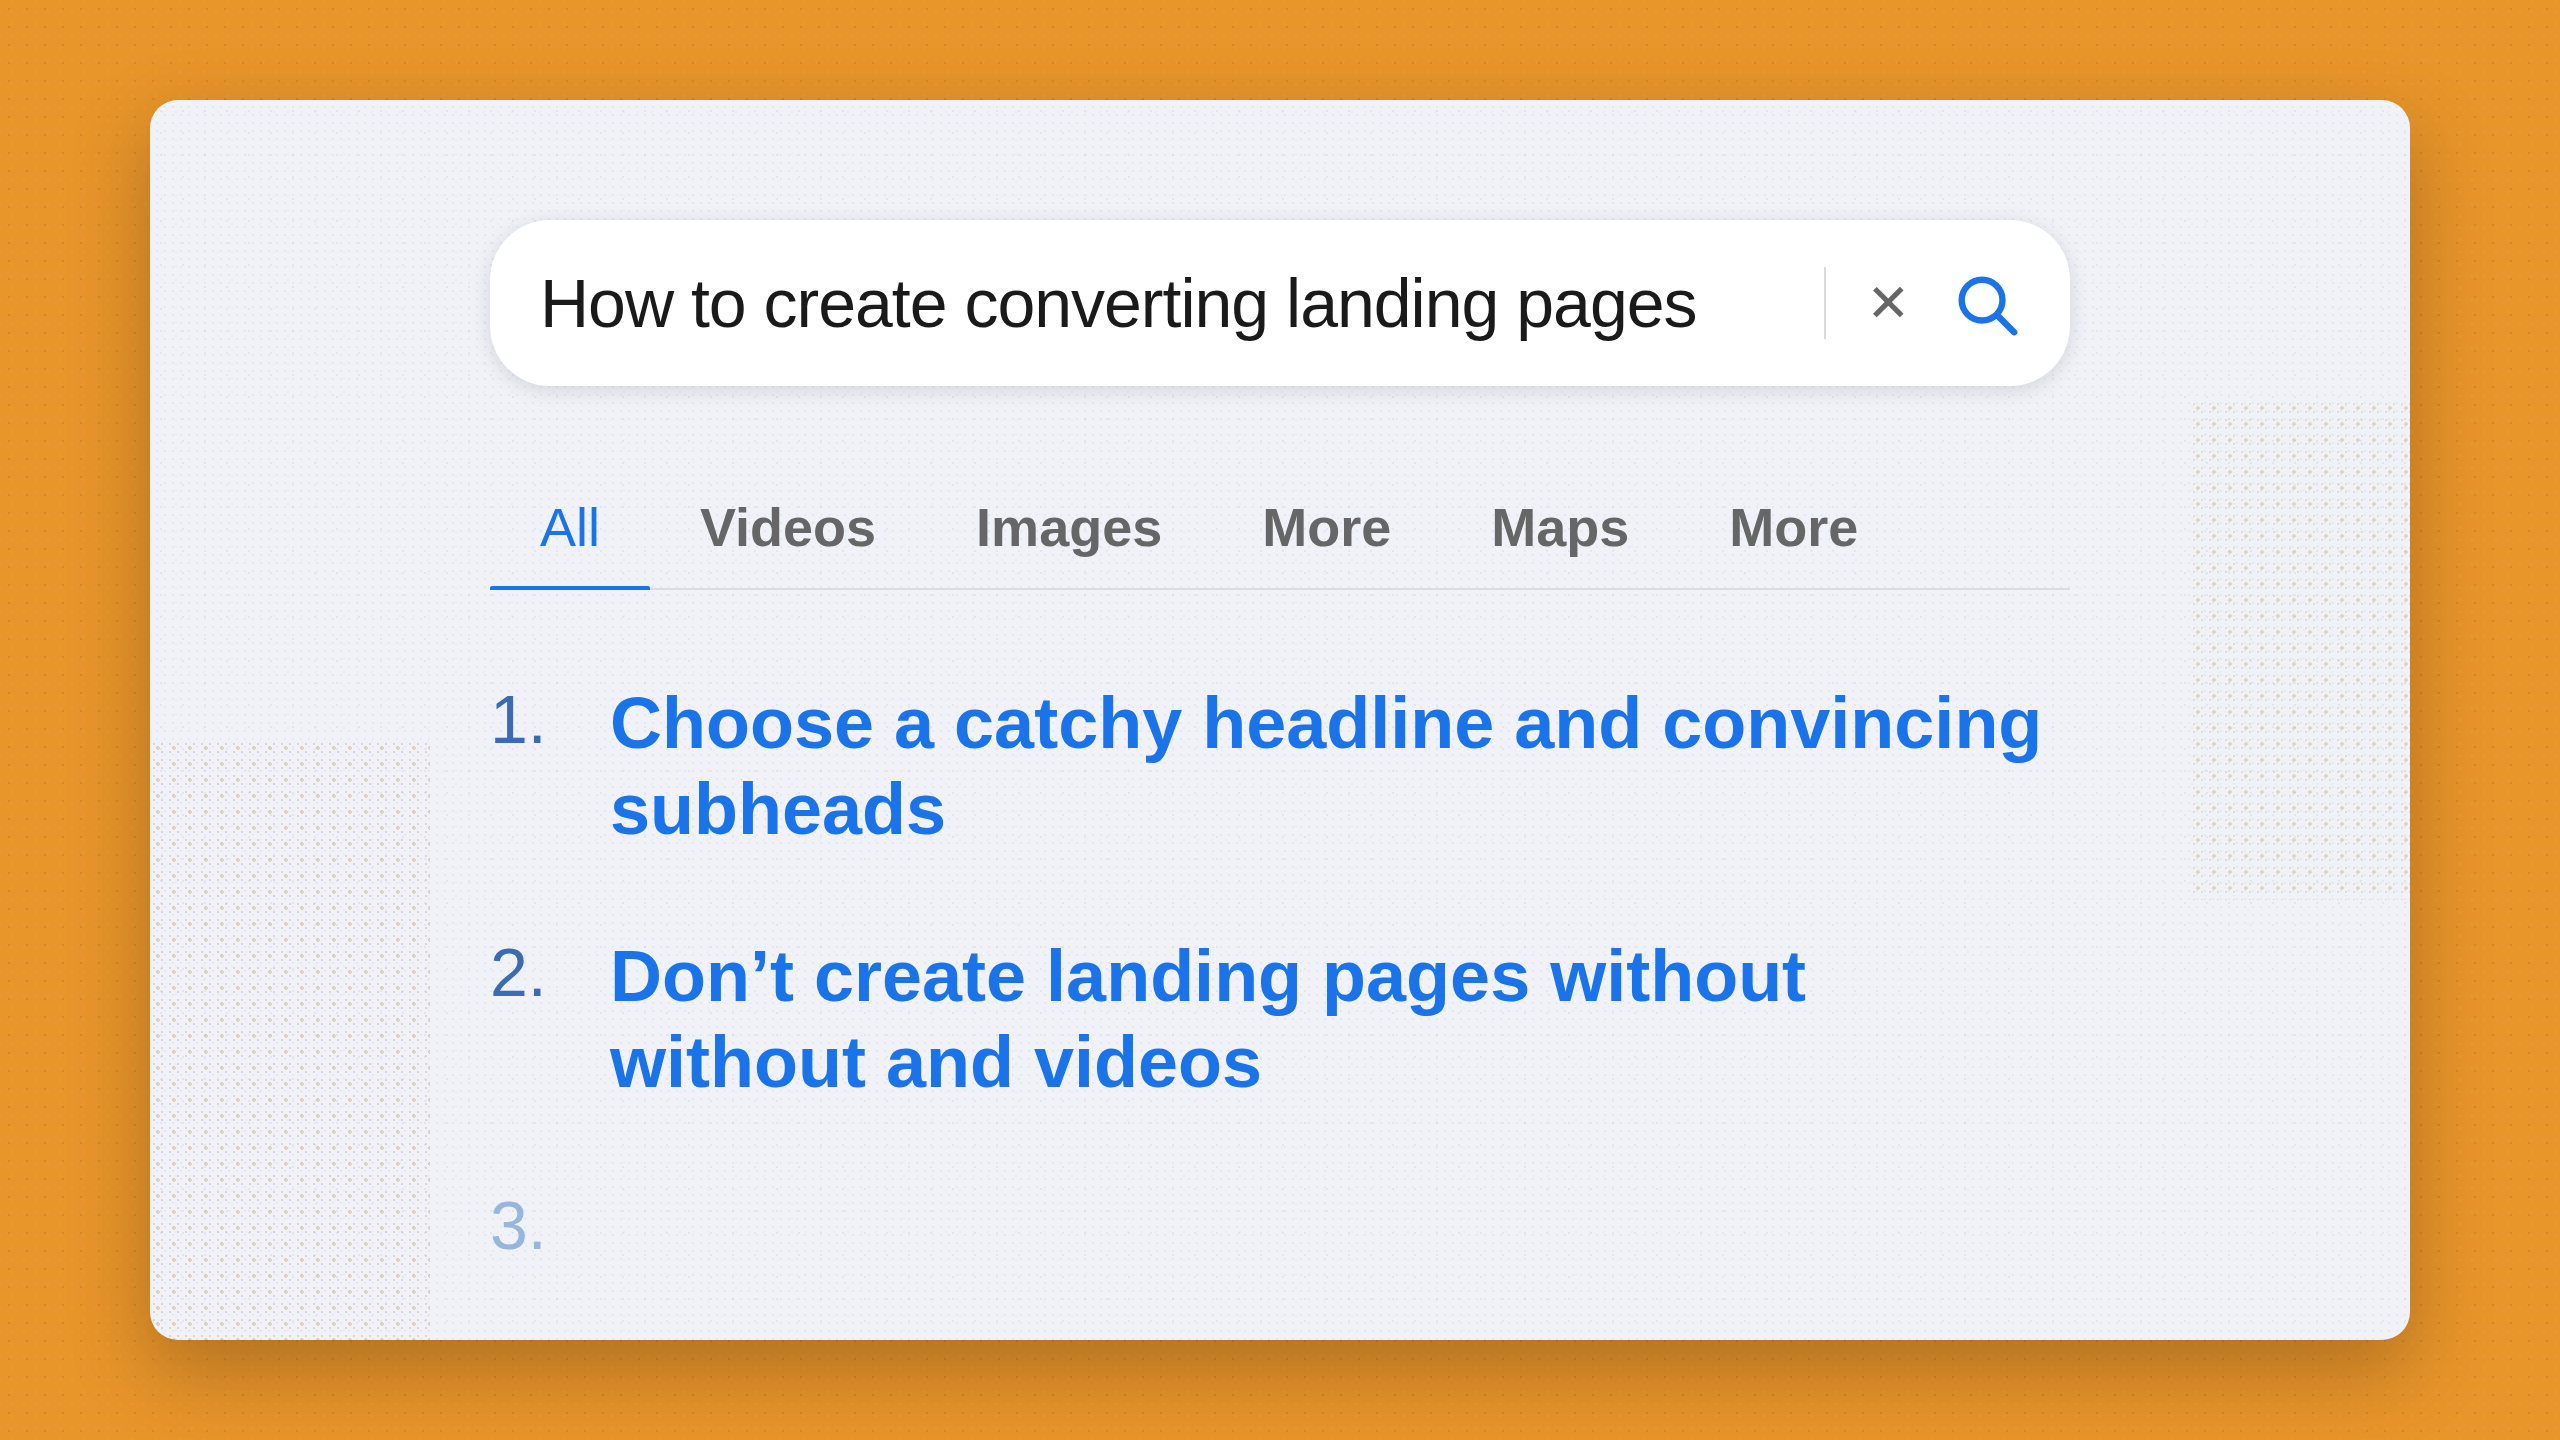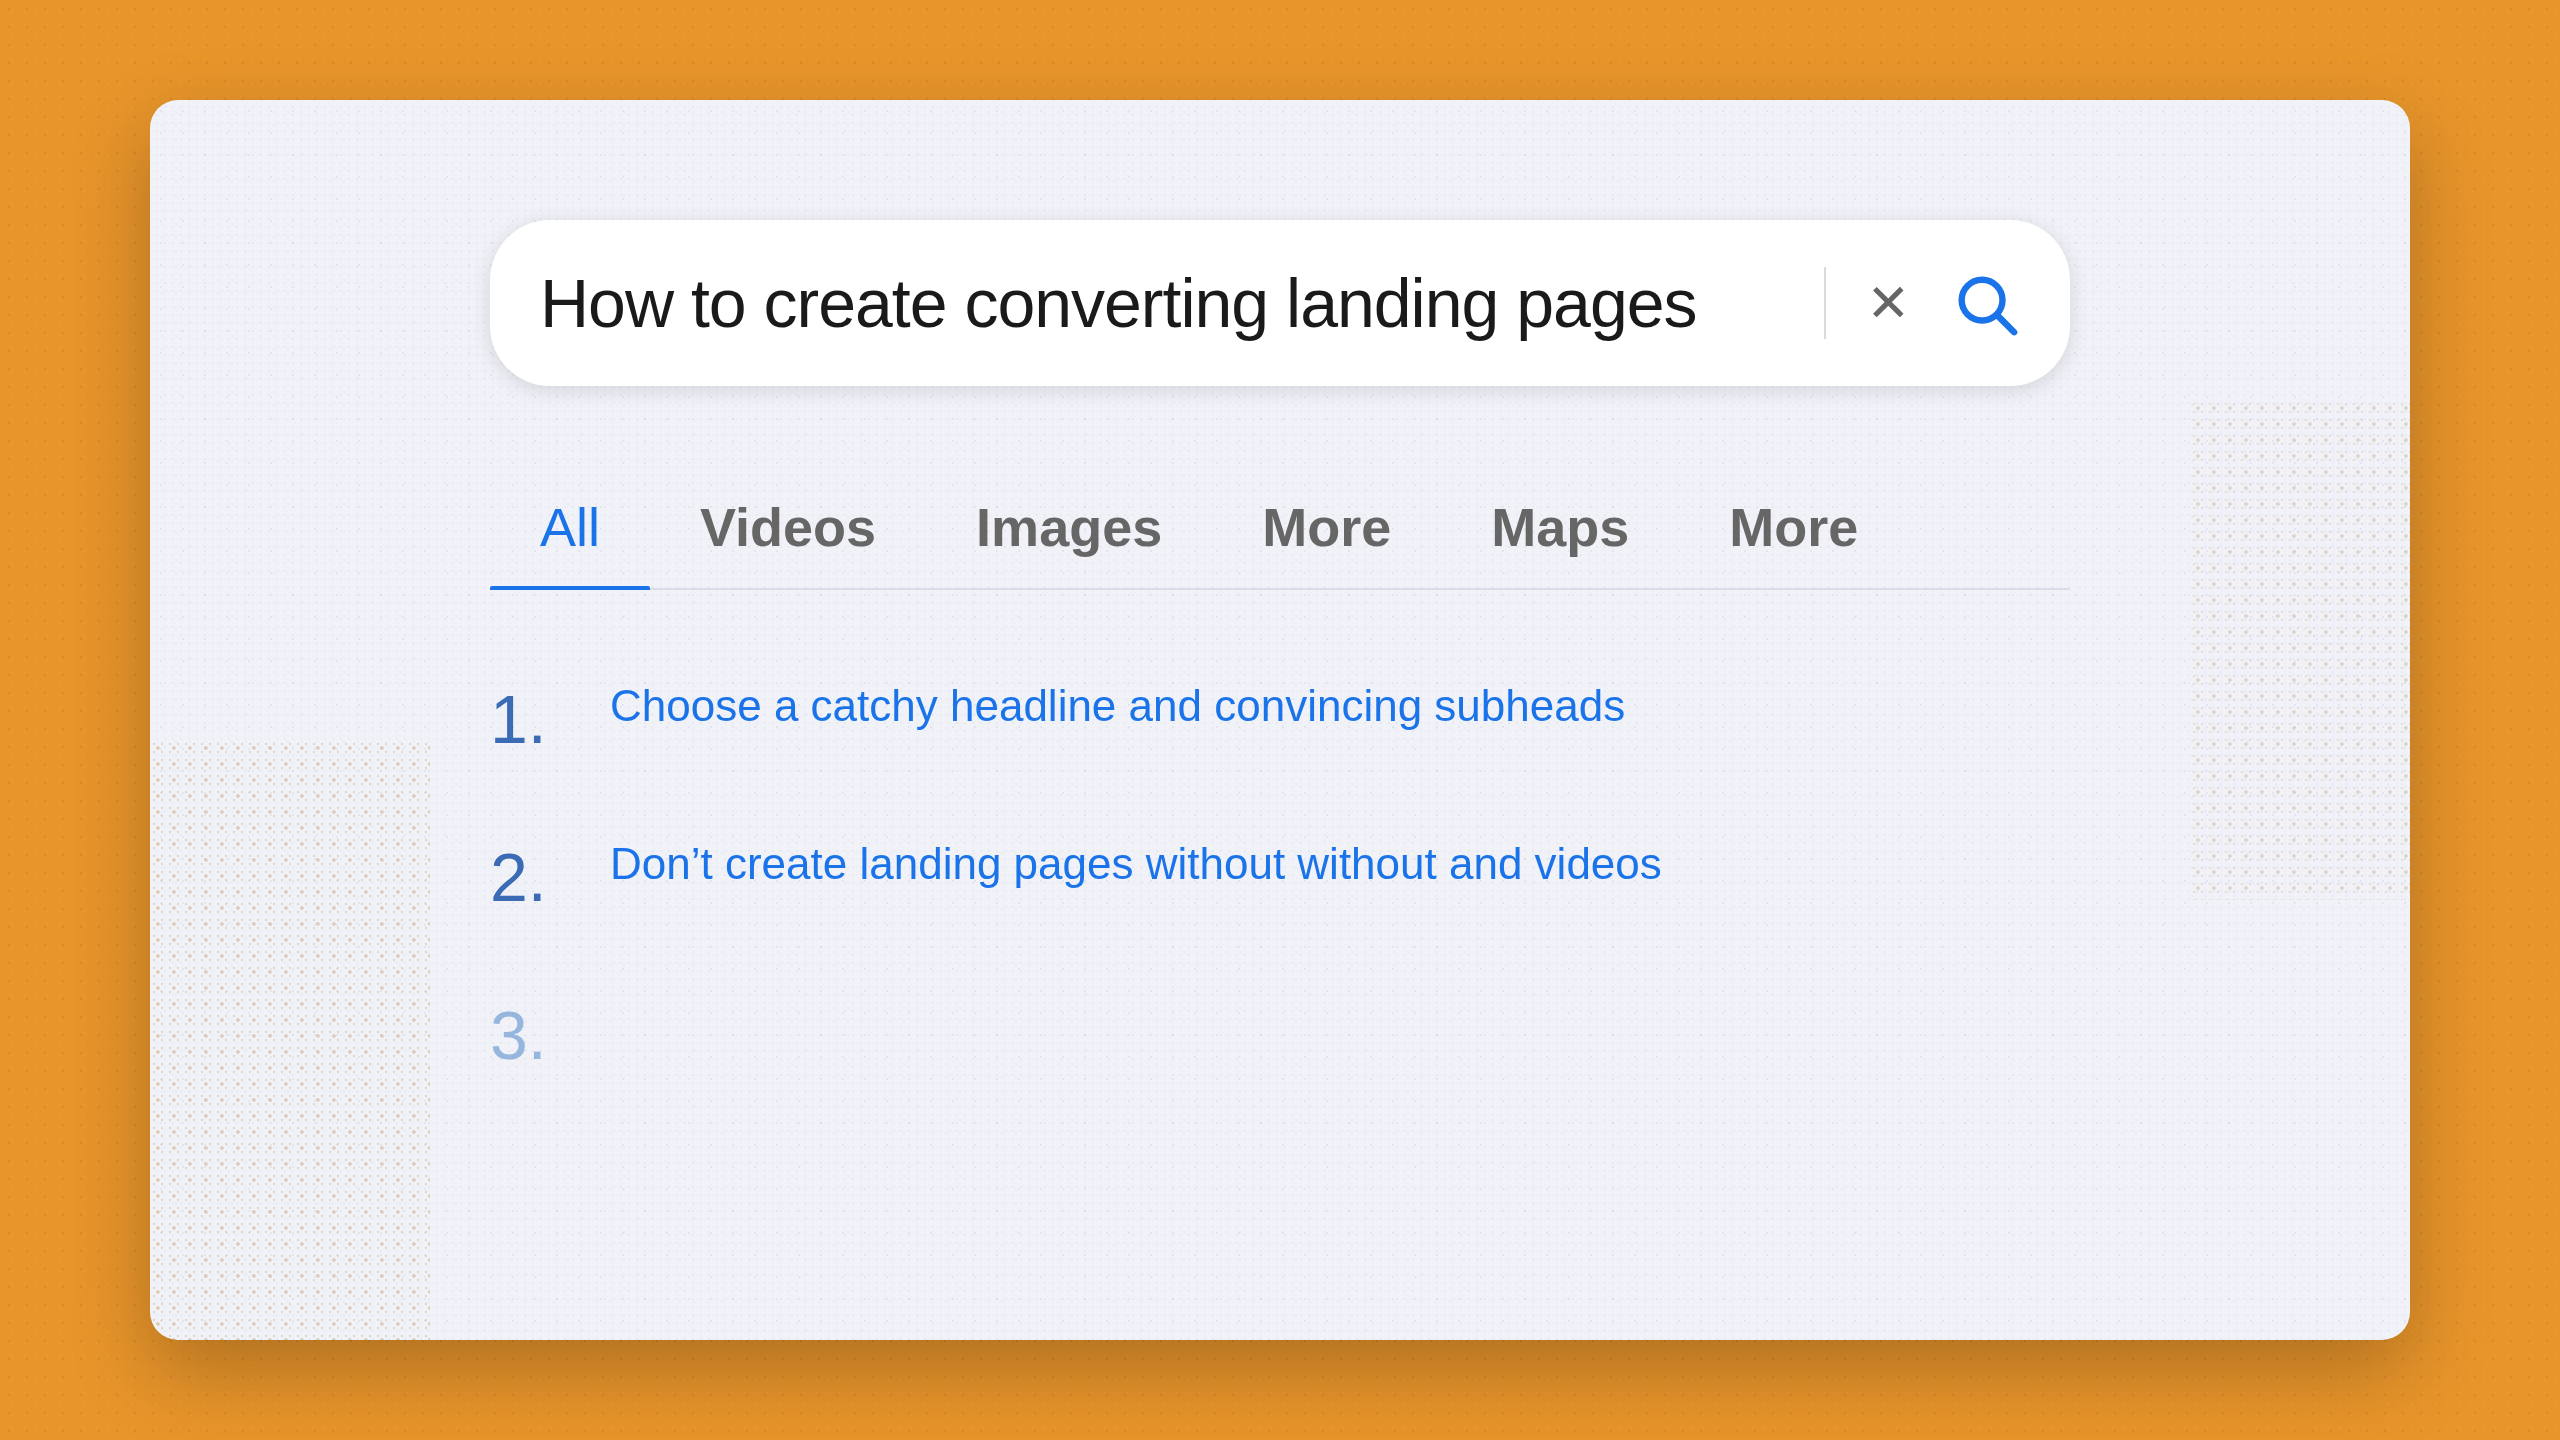--- a/index.html
+++ b/index.html
@@ -163,22 +163,22 @@
 
     .result-number {
       font-size: 68px;
       font-weight: 400;
       color: #3b6bb5;
       min-width: 120px;
       flex-shrink: 0;
     }
 
     .result-link {
-      font-size: 44px;
-      font-weight: 400;
+      font-size: 72px;
+      font-weight: 700;
       color: #1a73e8;
       line-height: 1.2;
       cursor: pointer;
     }
 
     .result-link.faded {
       color: #7aa3d4;
       opacity: 0.75;
     }
 

